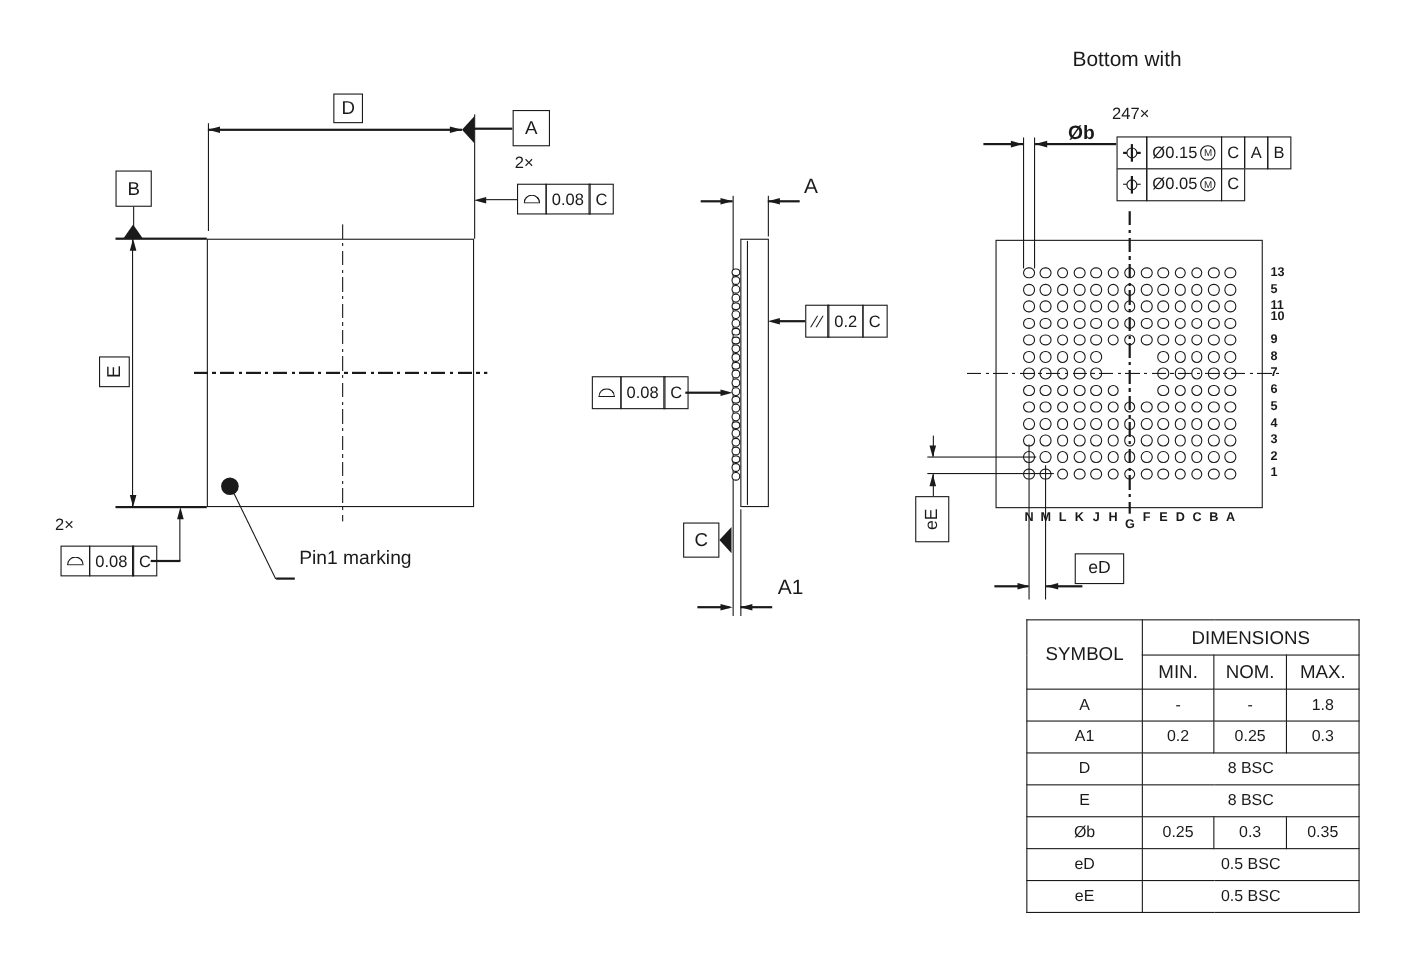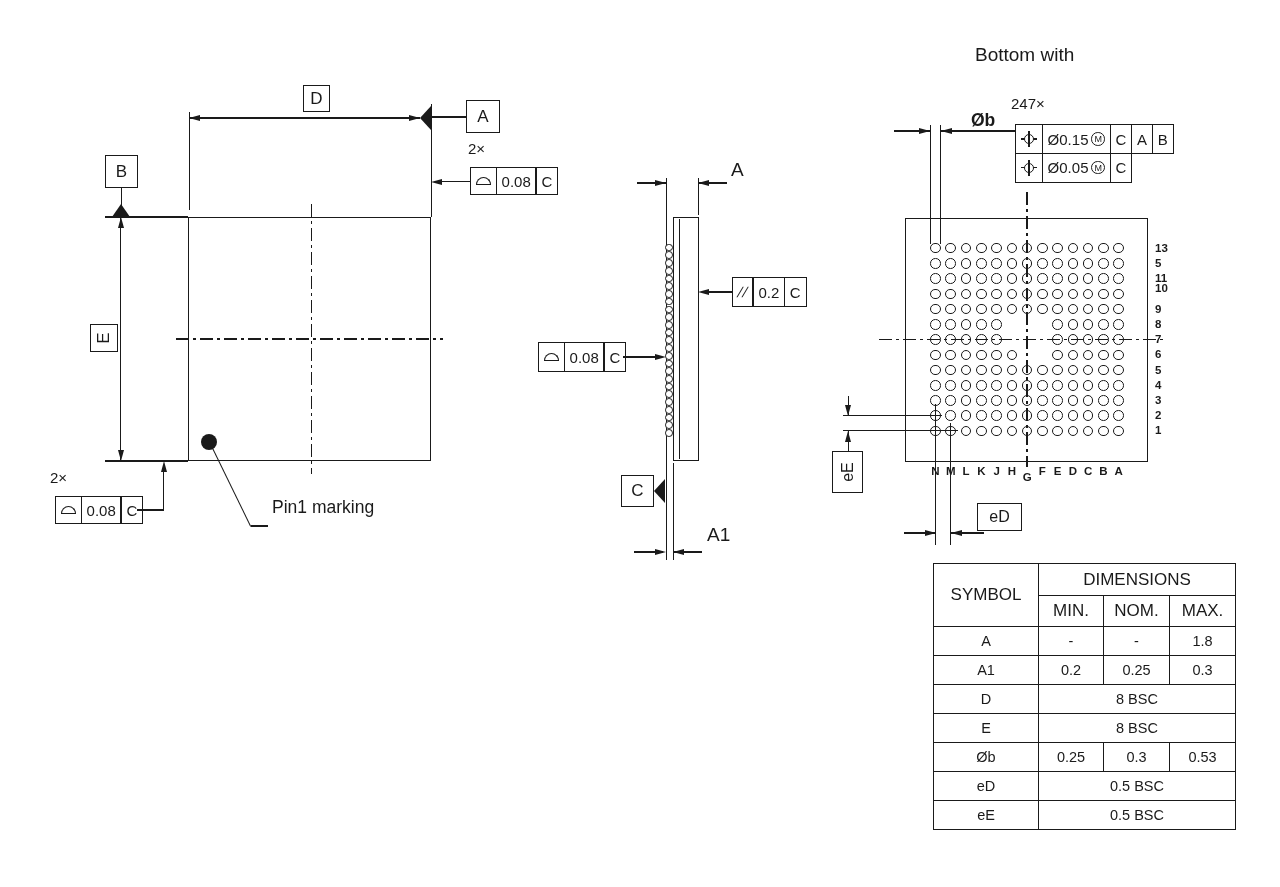--- a/index.html
+++ b/index.html
@@ -465,21 +465,21 @@
           <td colspan="3">8 BSC</td>
         </tr>
         <tr style="height: 29px;">
           <td>E</td>
           <td colspan="3">8 BSC</td>
         </tr>
         <tr style="height: 29px;">
           <td>Øb</td>
           <td>0.25</td>
           <td>0.3</td>
-          <td>0.53</td>
+          <td>0.35</td>
         </tr>
         <tr style="height: 29px;">
           <td>eD</td>
           <td colspan="3">0.5 BSC</td>
         </tr>
         <tr style="height: 29px;">
           <td>eE</td>
           <td colspan="3">0.5 BSC</td>
         </tr>
       </tbody>

